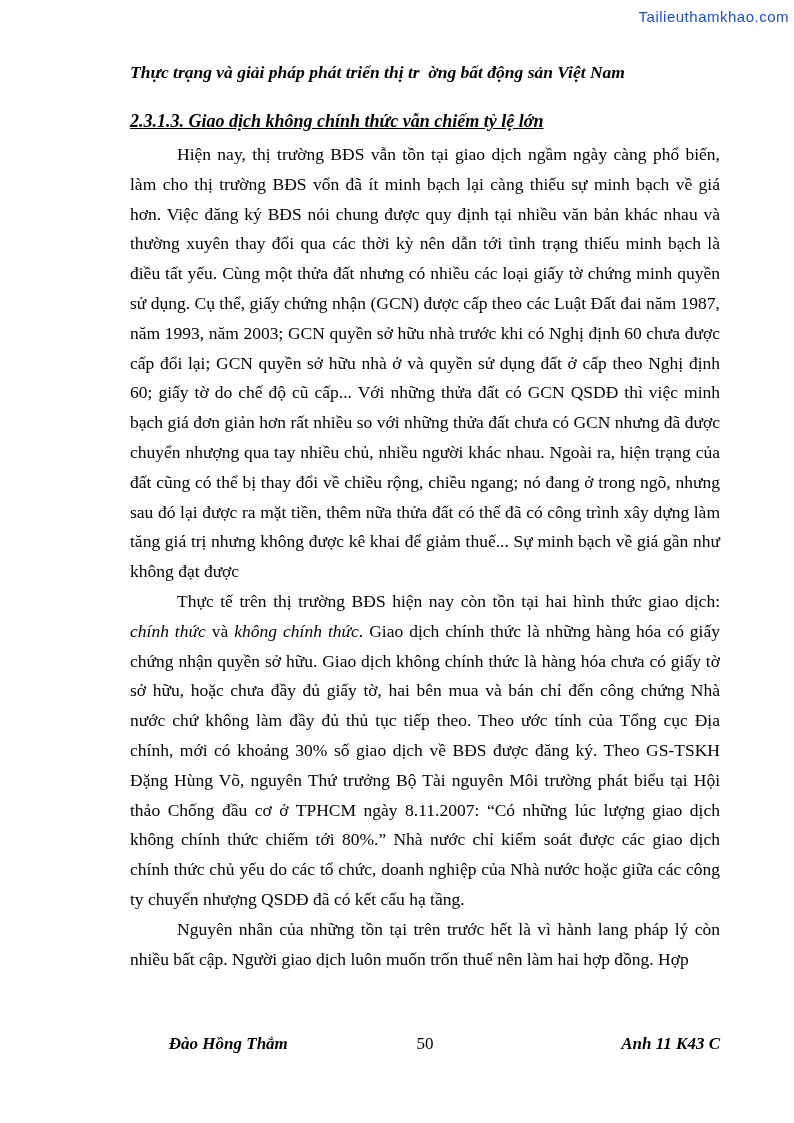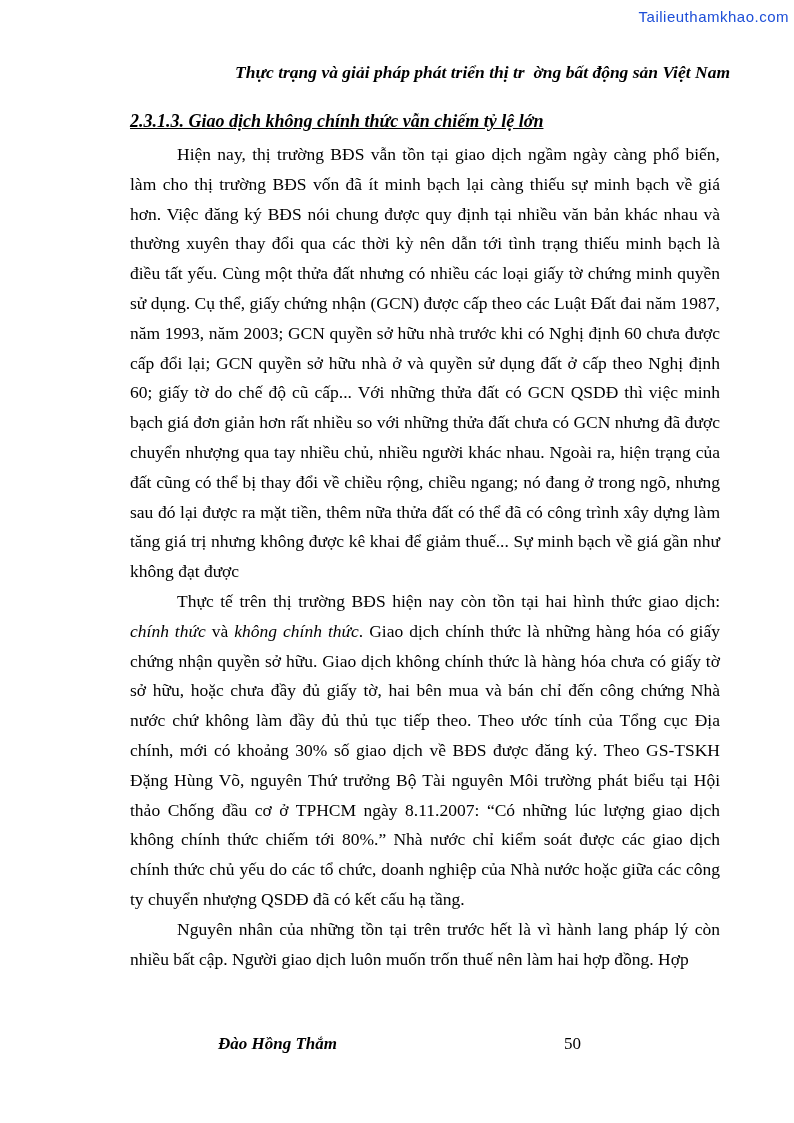--- a/index.html
+++ b/index.html
@@ -17,21 +17,21 @@
     top: 8px;
     right: 5px;
     font-family: "Liberation Sans", sans-serif;
     font-size: 15px;
     color: #1d4ed8;
     text-shadow: 1px 1px 0 #ffffff;
     letter-spacing: 0.5px;
   }
   .page-title {
     margin: 60px 64px 0 130px;
-    text-align: right;
+    text-align: left;
     font-weight: bold;
     font-style: italic;
     font-size: 17.5px;
     line-height: 24px;
     white-space: nowrap;
   }
   .section-heading {
     margin: 24px 64px 0 130px;
     font-weight: bold;
     font-style: italic;
@@ -87,13 +87,14 @@
 
 <div class="content">
     <p><span>Hiện nay, thị trường BĐS vẫn tồn tại giao dịch ngầm ngày càng phổ biến, làm cho thị trường BĐS vốn đã ít minh bạch lại càng thiếu sự minh bạch về giá hơn. Việc đăng ký BĐS nói chung được quy định tại nhiều văn bản khác nhau và thường xuyên thay đổi qua các thời kỳ nên dẫn tới tình trạng thiếu minh bạch là điều tất yếu. Cùng một thửa đất nhưng có nhiều các loại giấy tờ chứng minh quyền sử dụng. Cụ thể, giấy chứng nhận (GCN) được cấp theo các Luật Đất đai năm 1987, năm 1993, năm 2003; GCN quyền sở hữu nhà trước khi có Nghị định 60 chưa được cấp đổi lại; GCN quyền sở hữu nhà ở và quyền sử dụng đất ở cấp theo Nghị định 60; giấy tờ do chế độ cũ cấp... Với những thửa đất có GCN QSDĐ thì việc minh bạch giá đơn giản hơn rất nhiều so với những thửa đất chưa có GCN nhưng đã được chuyển nhượng qua tay nhiều chủ, nhiều người khác nhau. Ngoài ra, hiện trạng của đất cũng có thể bị thay đổi về chiều rộng, chiều ngang; nó đang ở trong ngõ, nhưng sau đó lại được ra mặt tiền, thêm nữa thửa đất có thể đã có công trình xây dựng làm tăng giá trị nhưng không được kê khai để giảm thuế... Sự minh bạch về giá gần như không đạt được</span></p>
     <p><span>Thực tế trên thị trường BĐS hiện nay còn tồn tại hai hình thức giao dịch: </span><em>chính thức</em><span> và </span><em>không chính thức</em><span>. Giao dịch chính thức là những hàng hóa có giấy chứng nhận quyền sở hữu. Giao dịch không chính thức là hàng hóa chưa có giấy tờ sở hữu, hoặc chưa đầy đủ giấy tờ, hai bên mua và bán chỉ đến công chứng Nhà nước chứ không làm đầy đủ thủ tục tiếp theo. Theo ước tính của Tổng cục Địa chính, mới có khoảng 30% số giao dịch về BĐS được đăng ký. Theo GS-TSKH Đặng Hùng Võ, nguyên Thứ trưởng Bộ Tài nguyên Môi trường phát biểu tại Hội thảo Chống đầu cơ ở TPHCM ngày 8.11.2007: “Có những lúc lượng giao dịch không chính thức chiếm tới 80%.” Nhà nước chỉ kiểm soát được các giao dịch chính thức chủ yếu do các tổ chức, doanh nghiệp của Nhà nước hoặc giữa các công ty chuyển nhượng QSDĐ đã có kết cấu hạ tầng.</span></p>
     <p><span>Nguyên nhân của những tồn tại trên trước hết là vì hành lang pháp lý còn nhiều bất cập. Người giao dịch luôn muốn trốn thuế nên làm hai hợp đồng. Hợp</span></p>
   </div>
 
 <div class="footer">
   <div class="author">Đào Hồng Thắm</div>
   <div class="page-num">50</div>
+  <div class="class-label">Anh 11 K43 C</div>
 </div>
 
 </body></html>

